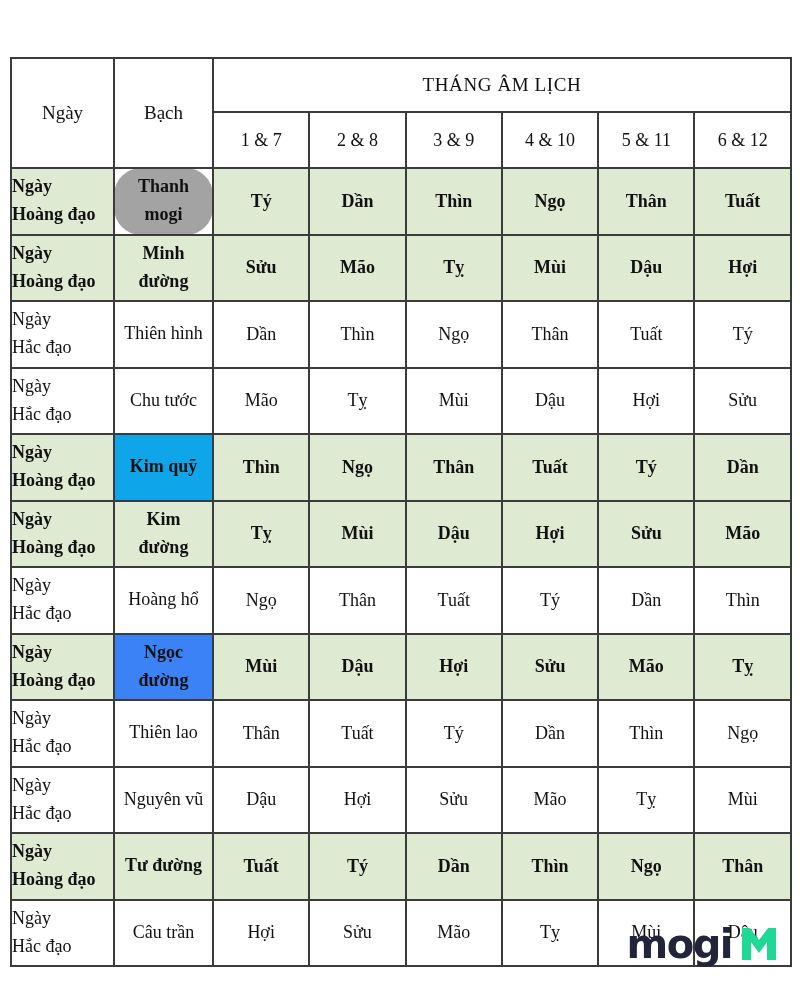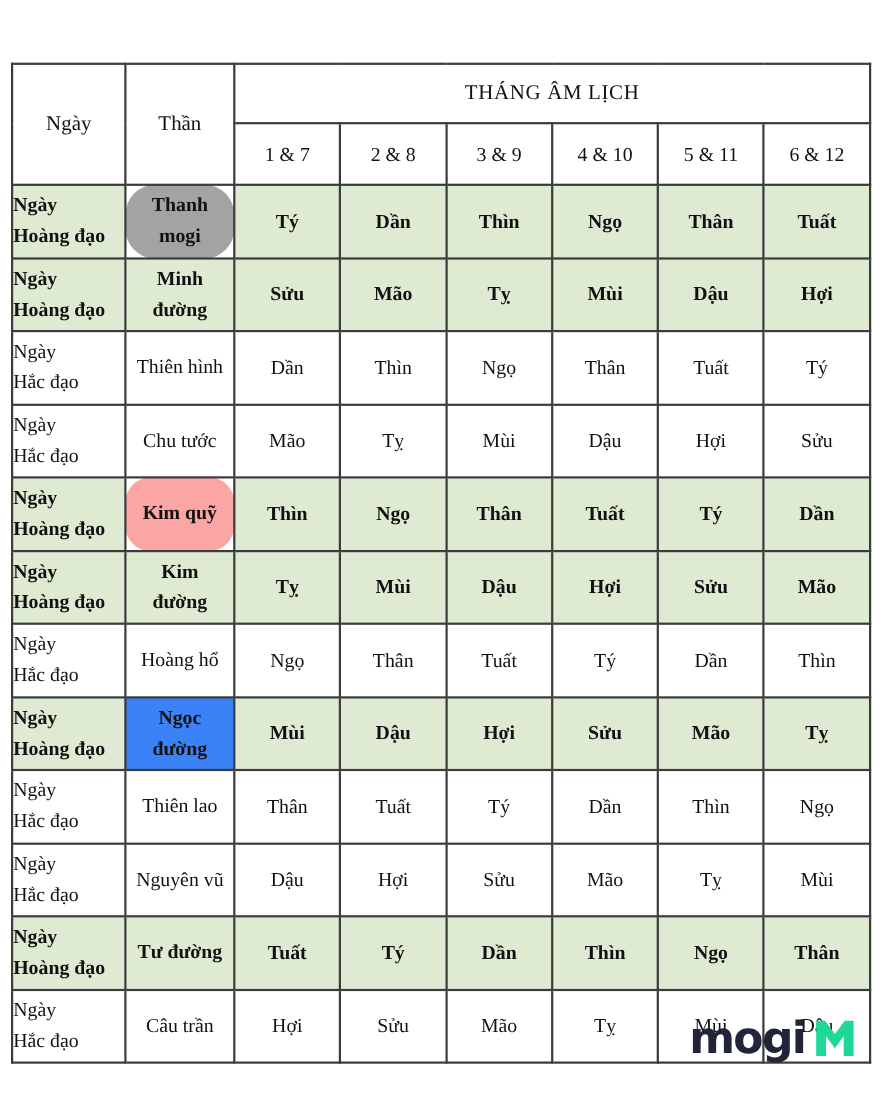--- a/index.html
+++ b/index.html
@@ -146,21 +146,21 @@
         <col class="c-mon">
           <col class="c-mon">
           <col class="c-mon">
         <col class="c-mon">
           <col class="c-mon">
           <col class="c-mon">
       </colgroup>
       <thead>
         <tr>
           <th rowspan="2" class="hdr-day" style="border-color: rgb(59, 59, 59);">Ngày</th>
-          <th rowspan="2" class="hdr-god" style="border-color: rgb(59, 59, 59);">Thần</th>
+          <th rowspan="2" class="hdr-god" style="border-color: rgb(59, 59, 59);">Bạch</th>
           <th colspan="6" class="hdr-group" style="border-color: rgb(59, 59, 59);">THÁNG ÂM LỊCH</th>
         </tr>
         <tr>
           <th class="hdr-mon" style="border-color: rgb(59, 59, 59);">1 &amp; 7</th>
           <th class="hdr-mon" style="border-color: rgb(59, 59, 59);">2 &amp; 8</th>
           <th class="hdr-mon" style="border-color: rgb(59, 59, 59);">3 &amp; 9</th>
           <th class="hdr-mon" style="border-color: rgb(59, 59, 59);">4 &amp; 10</th>
           <th class="hdr-mon" style="border-color: rgb(59, 59, 59);">5 &amp; 11</th>
           <th class="hdr-mon" style="border-color: rgb(59, 59, 59); border-radius: 25px;">6 &amp; 12</th>
         </tr>
@@ -226,21 +226,21 @@
             <td class="cell-zodiac" style="border-color: rgb(59, 59, 59);">Mùi</td>
             <td class="cell-zodiac" style="border-color: rgb(59, 59, 59);">Dậu</td>
             <td class="cell-zodiac" style="border-color: rgb(59, 59, 59);">Hợi</td>
             <td class="cell-zodiac" style="border-color: rgb(59, 59, 59);">Sửu</td>
           </tr>
           <tr class="row-body row-good">
             <td class="cell-day" style="background: rgb(223, 234, 211); border-color: rgb(59, 59, 59);">
               <span class="l1">Ngày</span>
               <span class="l2">Hoàng đạo</span>
             </td>
-            <td class="cell-god" style="background: #fca5a5; border-color: rgb(59, 59, 59); border-radius: 23px;">
+            <td class="cell-god" style="background: #0ea5e9; border-color: rgb(59, 59, 59);">
               <span class="l1">Kim quỹ</span>
             </td>
             <td class="cell-zodiac" style="background: rgb(223, 234, 211); border-color: rgb(59, 59, 59);">Thìn</td>
             <td class="cell-zodiac" style="background: rgb(223, 234, 211); border-color: rgb(59, 59, 59);">Ngọ</td>
             <td class="cell-zodiac" style="background: rgb(223, 234, 211); border-color: rgb(59, 59, 59);">Thân</td>
             <td class="cell-zodiac" style="background: rgb(223, 234, 211); border-color: rgb(59, 59, 59);">Tuất</td>
             <td class="cell-zodiac" style="background: rgb(223, 234, 211); border-color: rgb(59, 59, 59);">Tý</td>
             <td class="cell-zodiac" style="background: rgb(223, 234, 211); border-color: rgb(59, 59, 59);">Dần</td>
           </tr>
           <tr class="row-body row-good">

